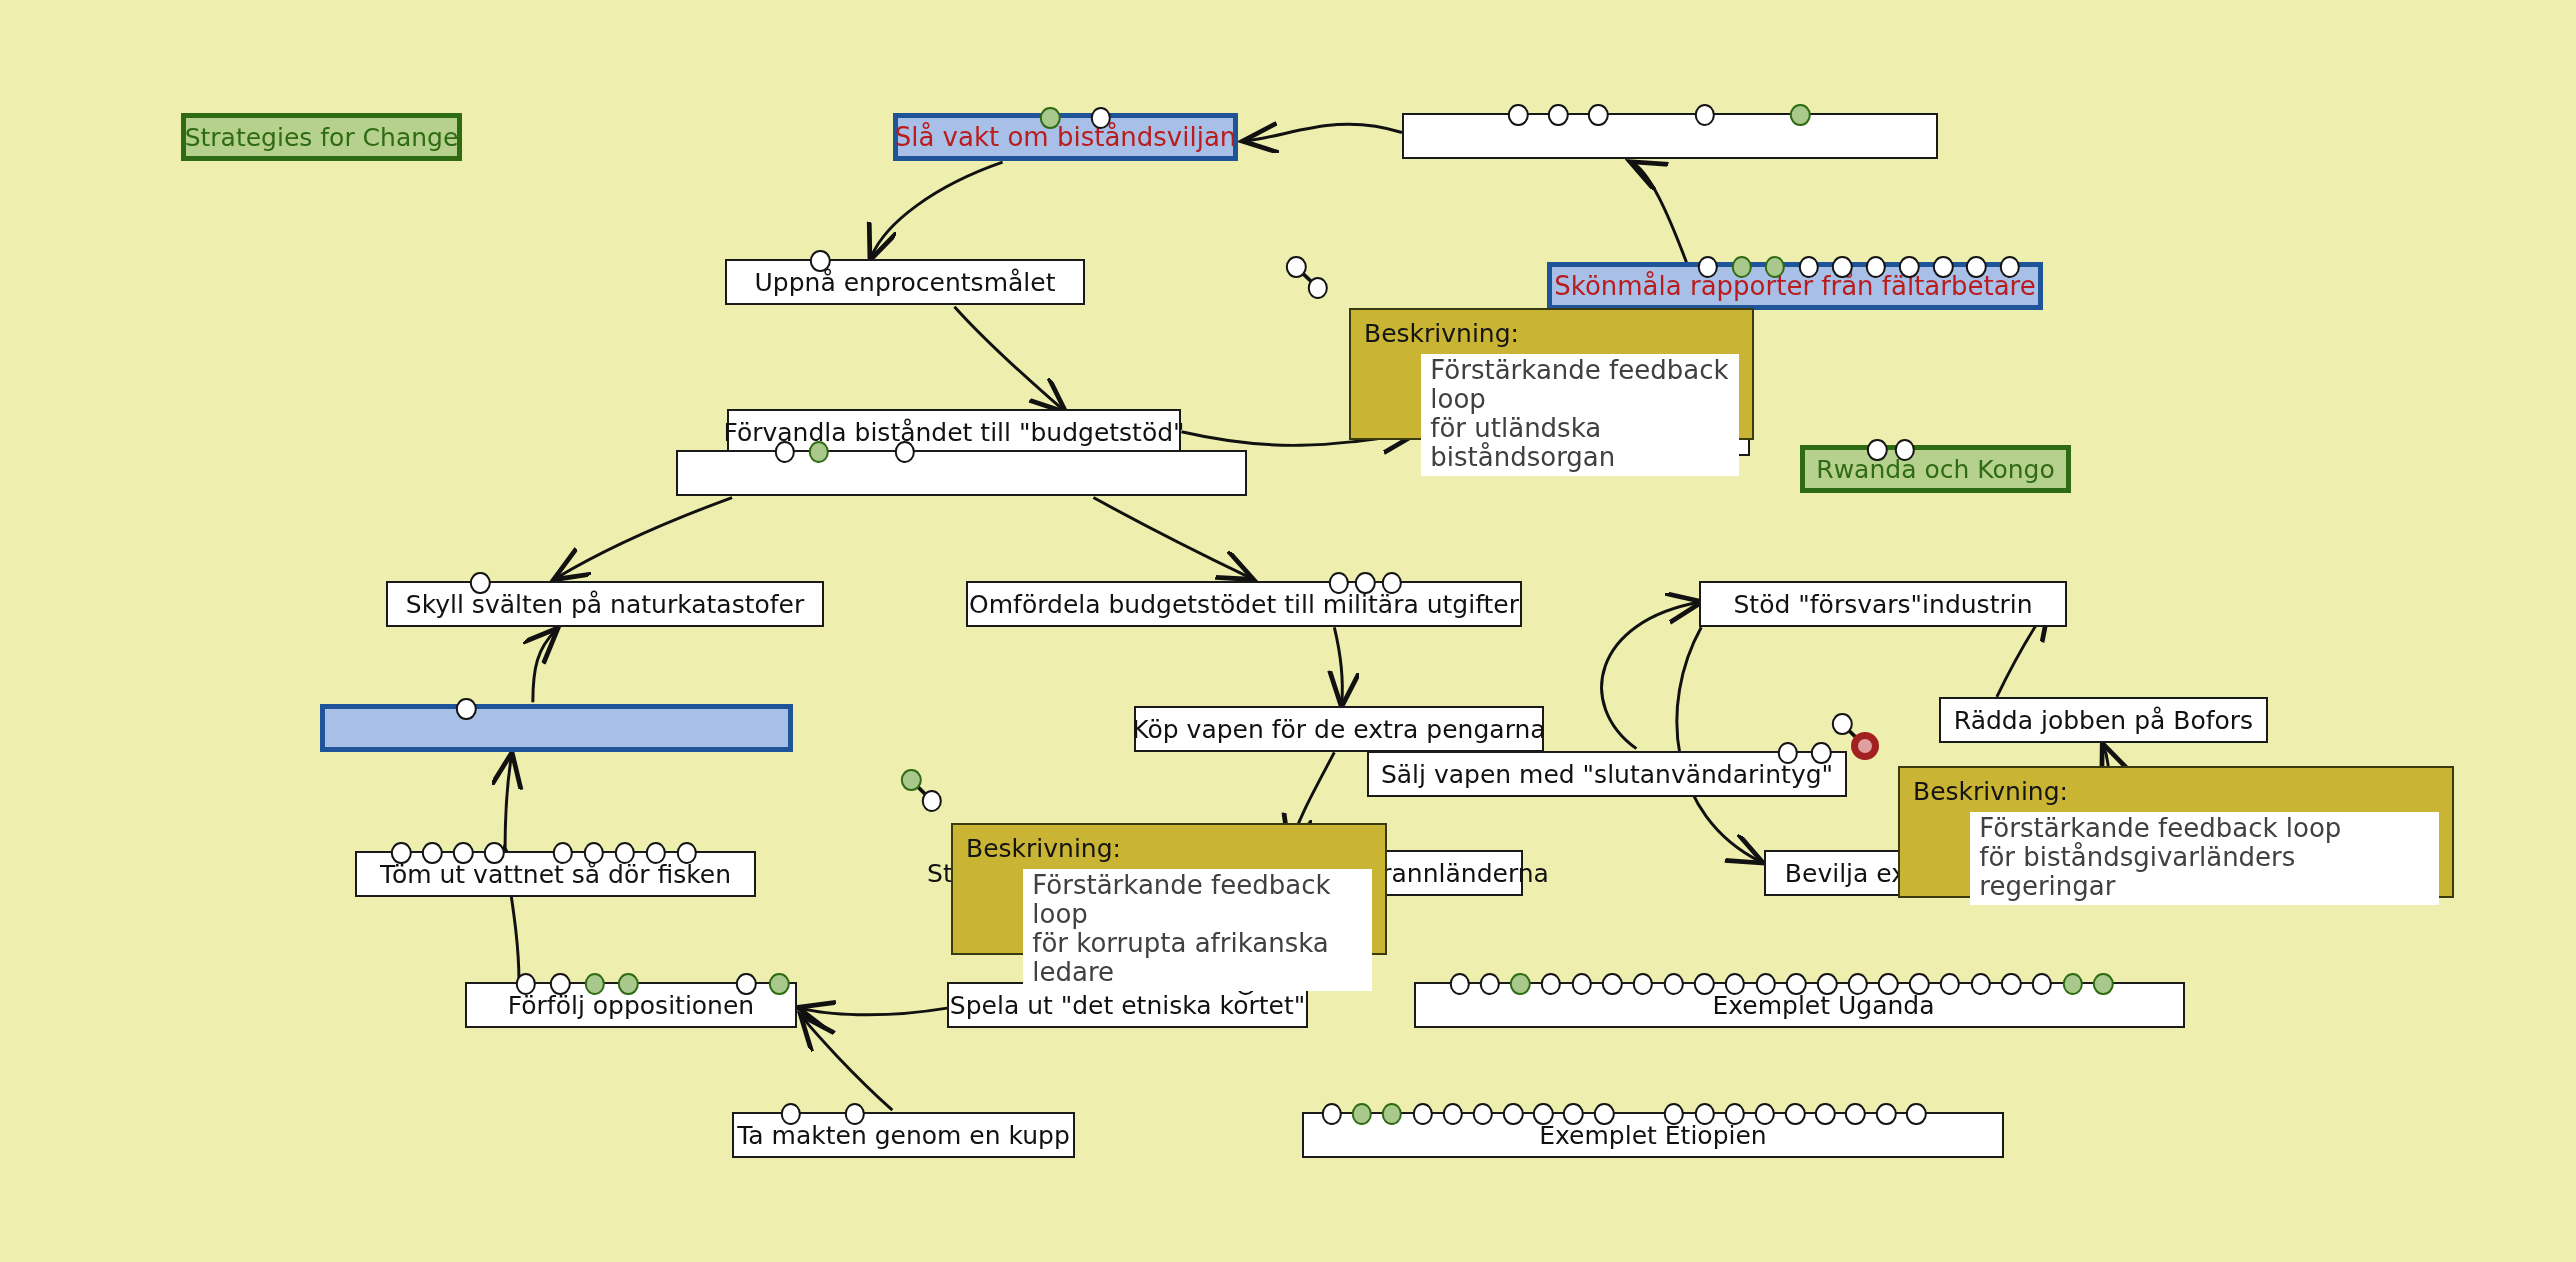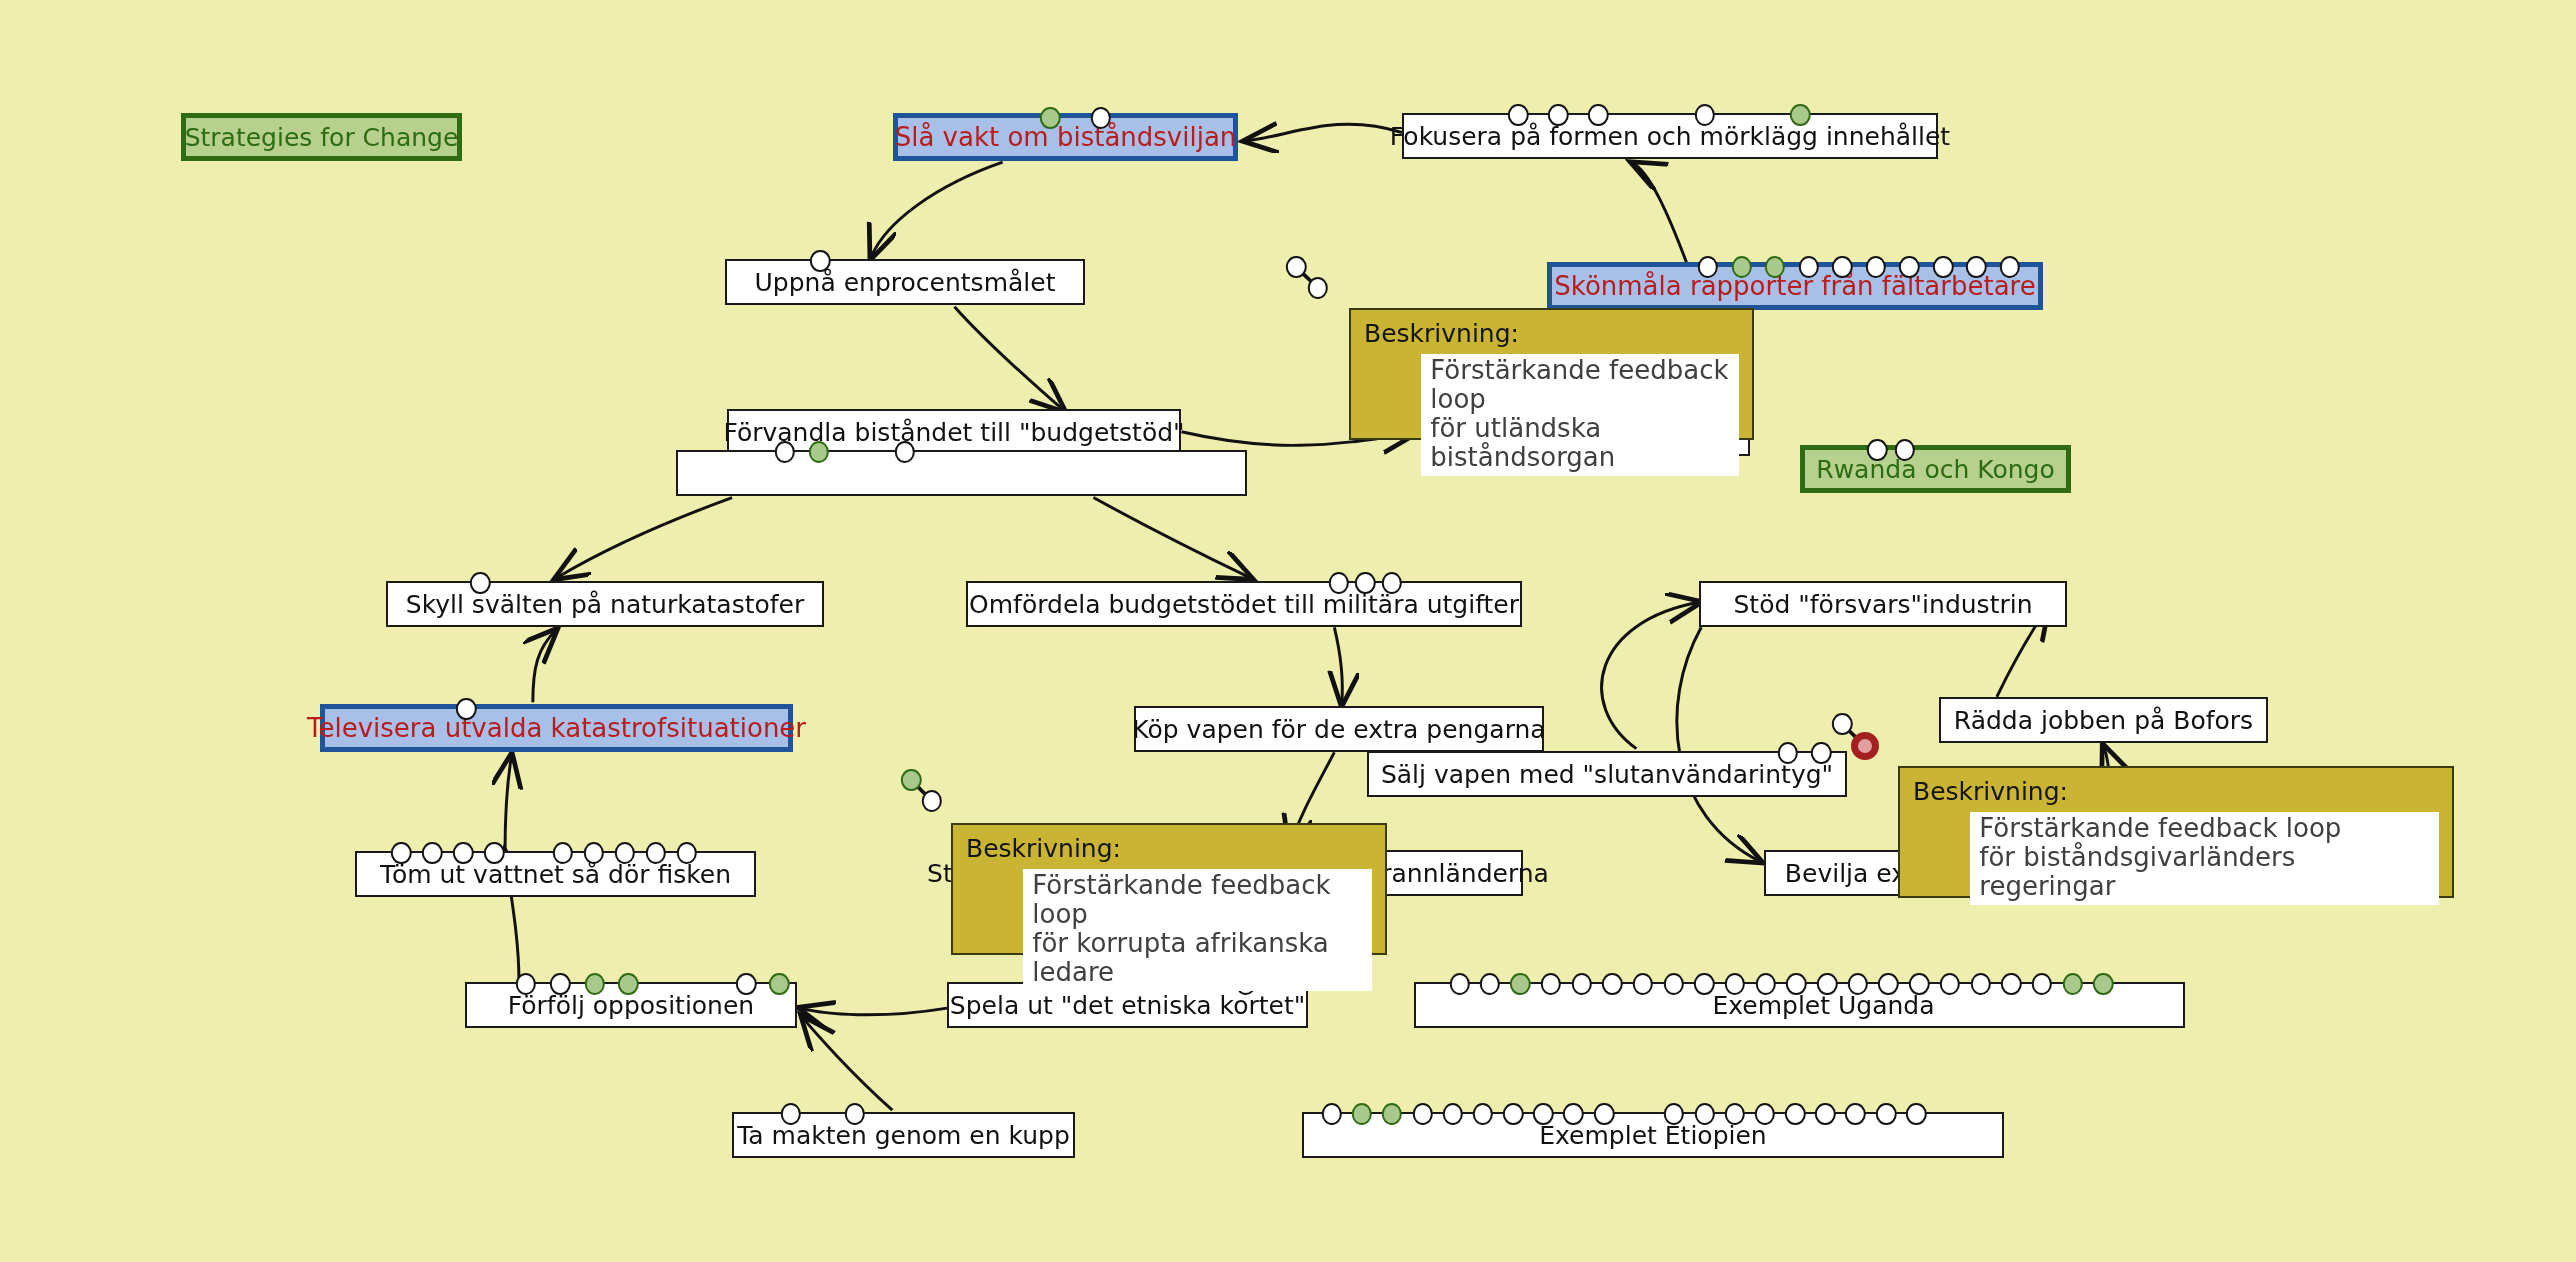--- a/index.html
+++ b/index.html
@@ -156,21 +156,20 @@
   <div id="nodes-layer">
       <div class="node node-green" style="left: 181px; top: 113px; width: 281px; height: 48px;">
         <span class="node-label">Strategies for Change</span>
       </div>
       <div class="node node-blue" style="left: 893px; top: 113px; width: 345px; height: 48px;">
         <span class="node-label">Slå vakt om biståndsviljan</span>
         <span class="pip green" style="position: absolute; left: 45.5%; top: 0px;"></span>
         <span class="pip" style="position: absolute; left: 60.5%; top: 0px;"></span>
       </div>
       <div class="node node-white" style="left: 1402px; top: 113px; width: 536px; height: 46px;">
-        <span class="node-label">Fokusera på formen och mörklägg innehållet</span>
         <span class="pip" style="position: absolute; left: 21.5%; top: 0px;"></span>
         <span class="pip" style="position: absolute; left: 29%; top: 0px;"></span>
         <span class="pip" style="position: absolute; left: 36.5%; top: 0px;"></span>
         <span class="pip" style="position: absolute; left: 56.5%; top: 0px;"></span>
         <span class="pip green" style="position: absolute; left: 74.5%; top: 0px;"></span>
       </div>
       <div class="node node-blue" style="left: 1547px; top: 262px; width: 496px; height: 48px;">
         <span class="node-label">Skönmåla rapporter från fältarbetare</span>
         <span class="pip" style="position: absolute; left: 32%; top: 0px;"></span>
         <span class="pip green" style="position: absolute; left: 39%; top: 0px;"></span>
@@ -210,21 +209,20 @@
       <div class="node node-white" style="left: 966px; top: 581px; width: 556px; height: 46px;">
         <span class="node-label">Omfördela budgetstödet till militära utgifter</span>
         <span class="pip" style="position: absolute; left: 67.2%; top: 0px;"></span>
         <span class="pip" style="position: absolute; left: 72%; top: 0px;"></span>
         <span class="pip" style="position: absolute; left: 76.8%; top: 0px;"></span>
       </div>
       <div class="node node-white" style="left: 1699px; top: 581px; width: 368px; height: 46px;">
         <span class="node-label">Stöd "försvars"industrin</span>
       </div>
       <div class="node node-blue" style="left: 320px; top: 704px; width: 473px; height: 48px;">
-        <span class="node-label">Televisera utvalda katastrofsituationer</span>
         <span class="pip" style="position: absolute; left: 30.5%; top: 0px;"></span>
       </div>
       <div class="node node-white" style="left: 1134px; top: 706px; width: 410px; height: 46px;">
         <span class="node-label">Köp vapen för de extra pengarna</span>
       </div>
       <div class="node node-white" style="left: 1367px; top: 751px; width: 480px; height: 46px;">
         <span class="node-label">Sälj vapen med "slutanvändarintyg"</span>
         <span class="pip" style="position: absolute; left: 88%; top: 0px;"></span>
         <span class="pip" style="position: absolute; left: 95%; top: 0px;"></span>
       </div>

